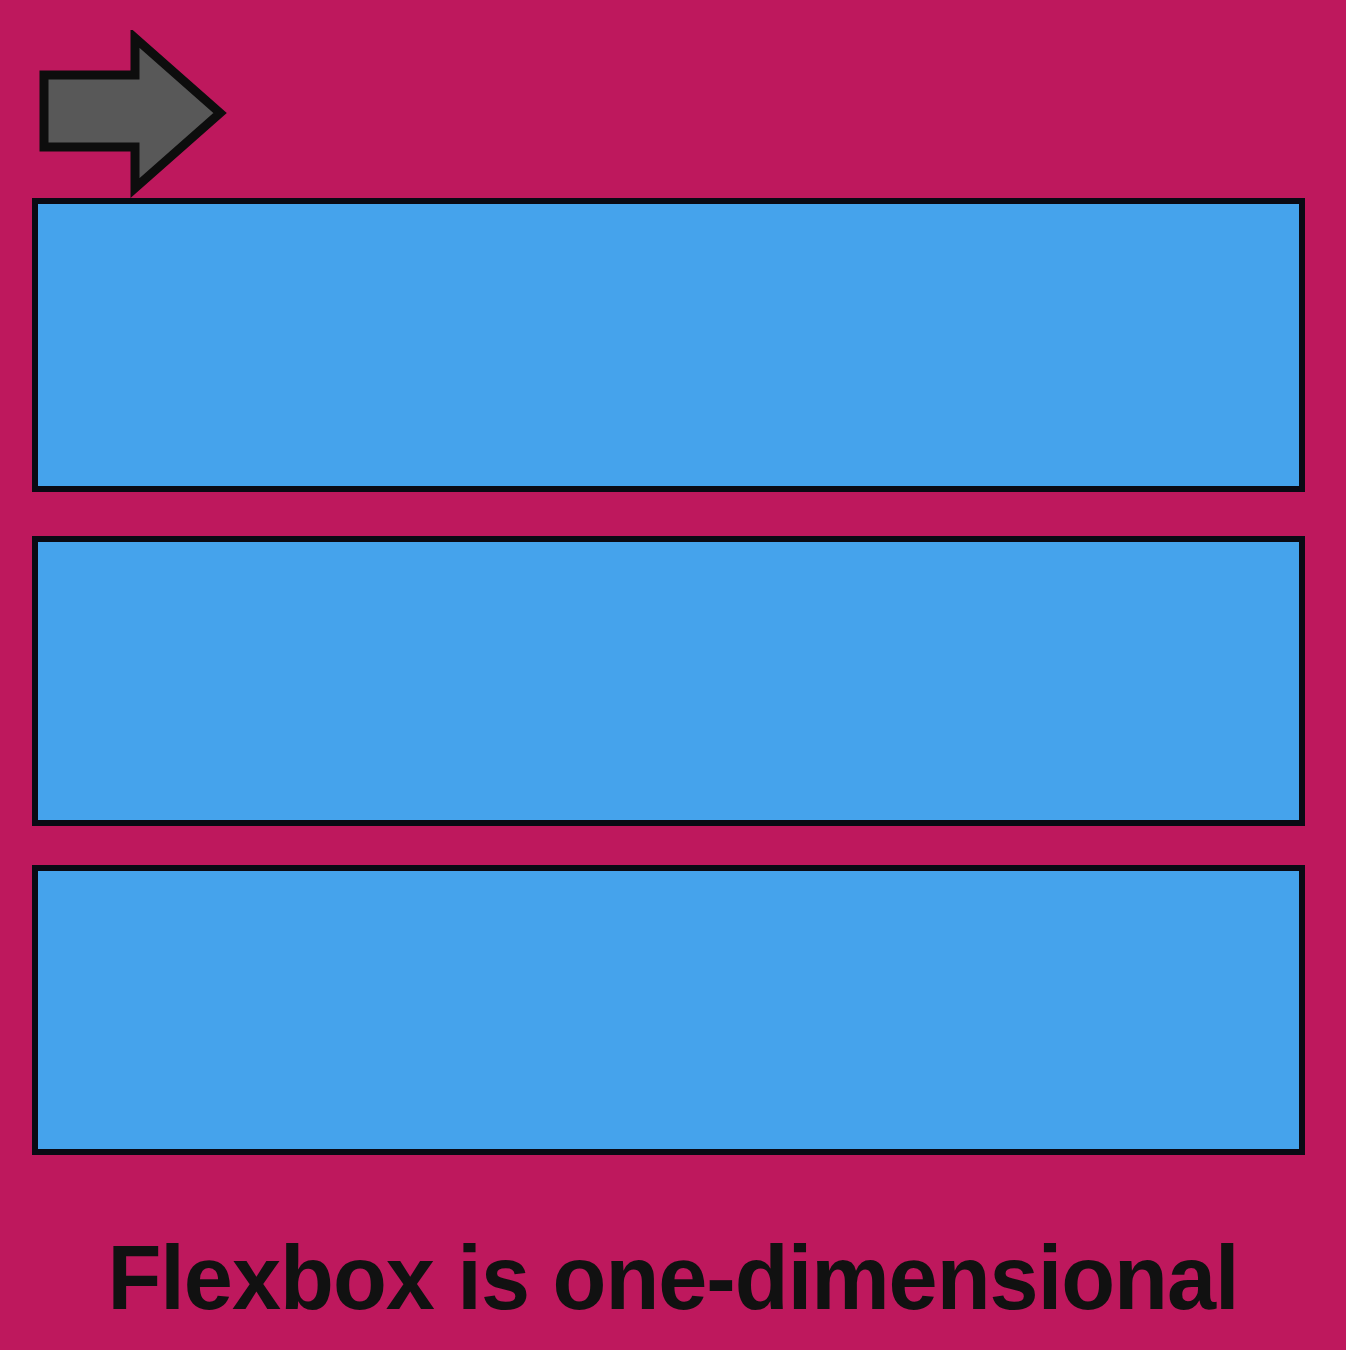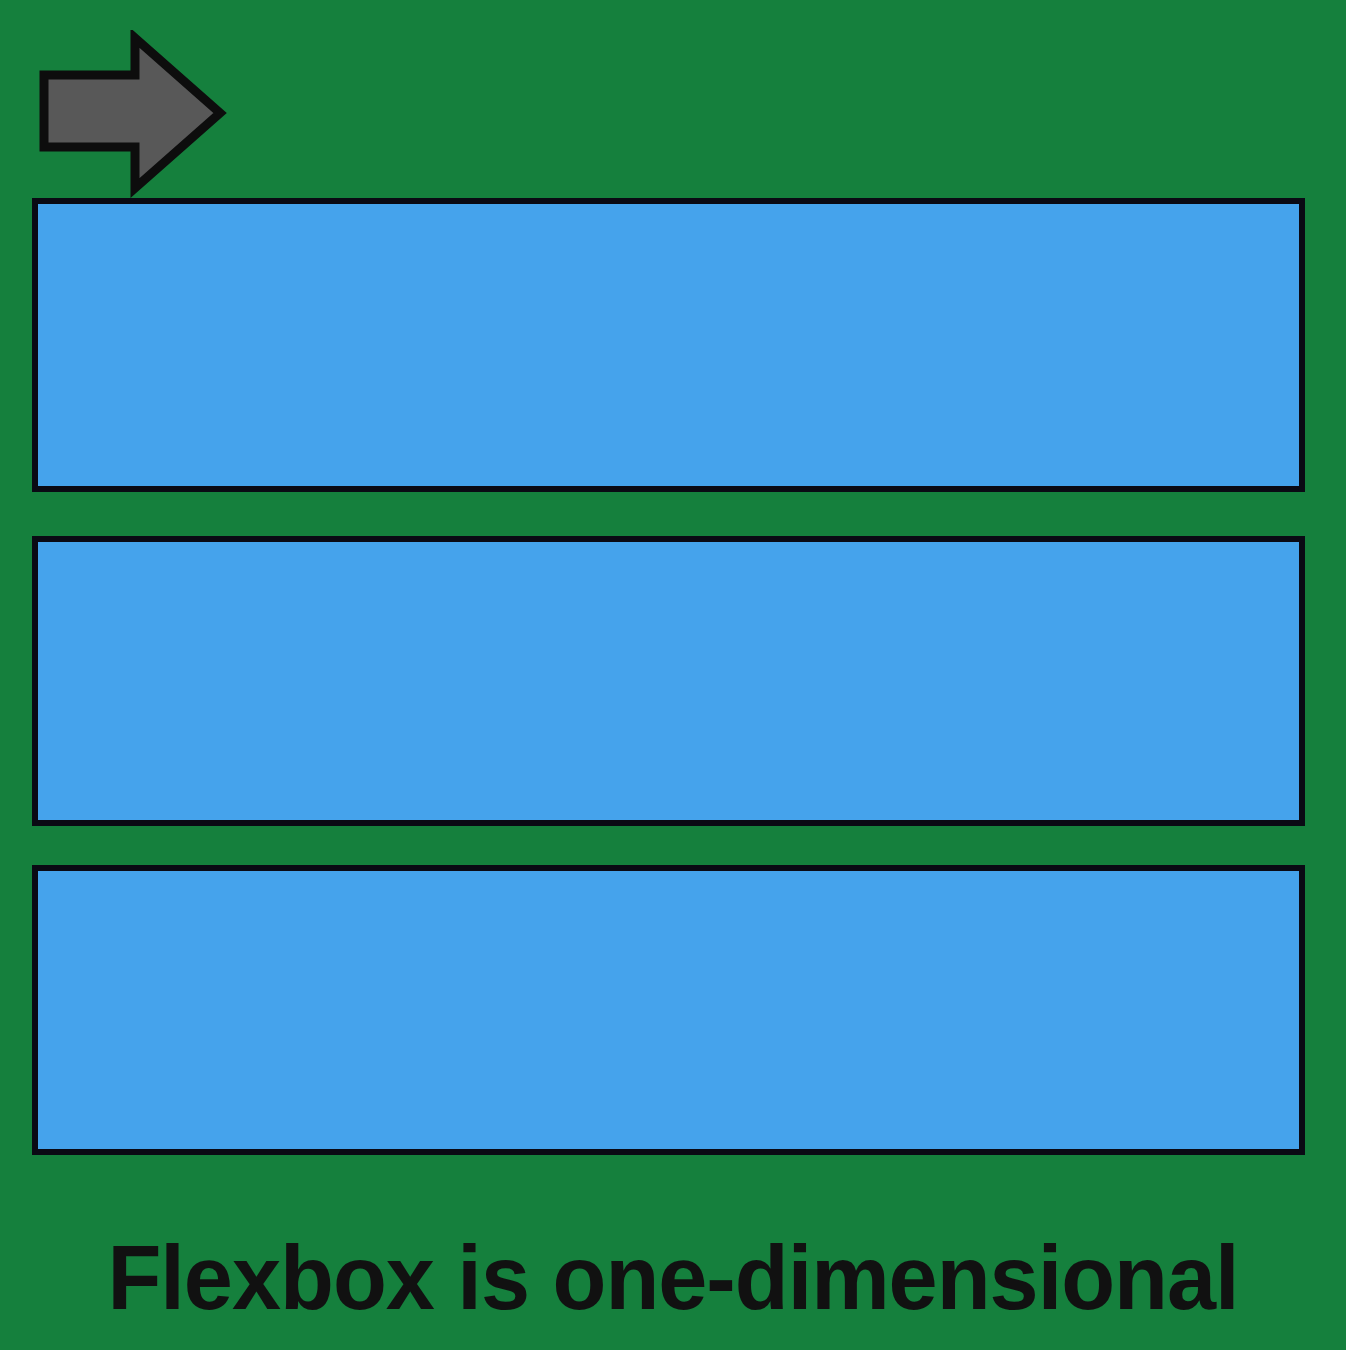--- a/index.html
+++ b/index.html
@@ -7,21 +7,21 @@
     padding: 0;
     background: #ffffff;
   }
   body {
     font-family: "Liberation Sans", sans-serif;
   }
   #canvas {
     position: relative;
     width: 1346px;
     height: 1350px;
-    background: #15803d;
+    background: #be185d;
     overflow: hidden;
   }
 
   
   #direction-arrow {
     position: absolute;
     left: 36px;
     top: 30px;
     width: 192px;
     height: 168px;

